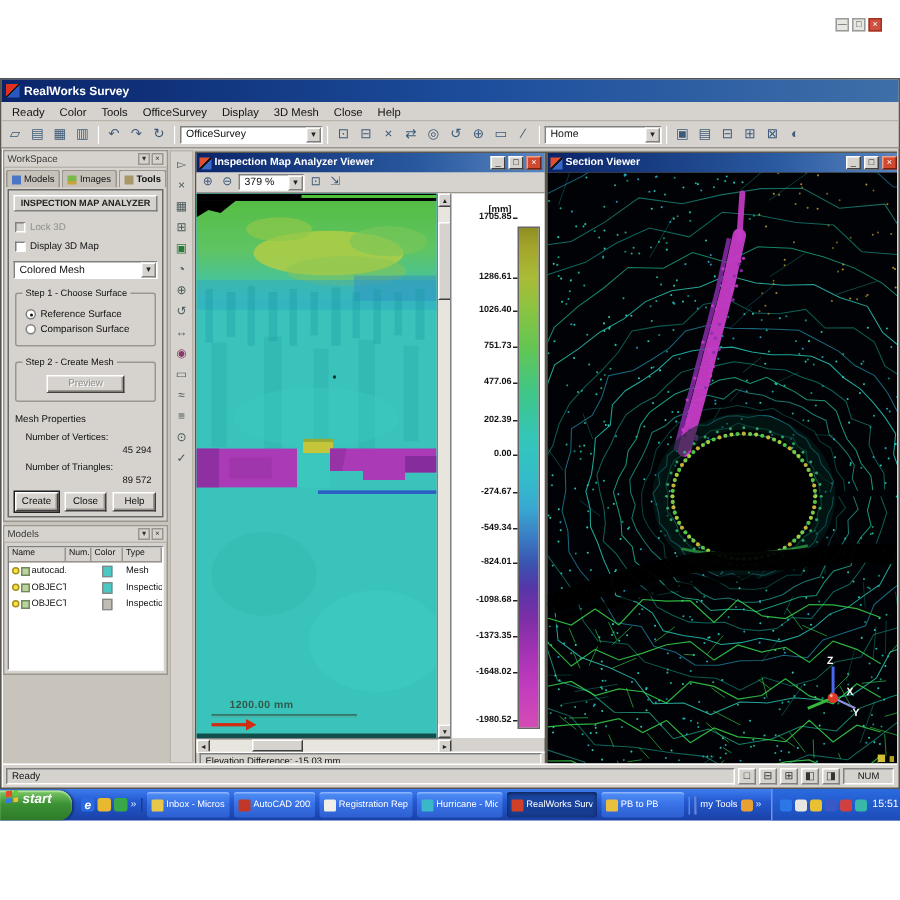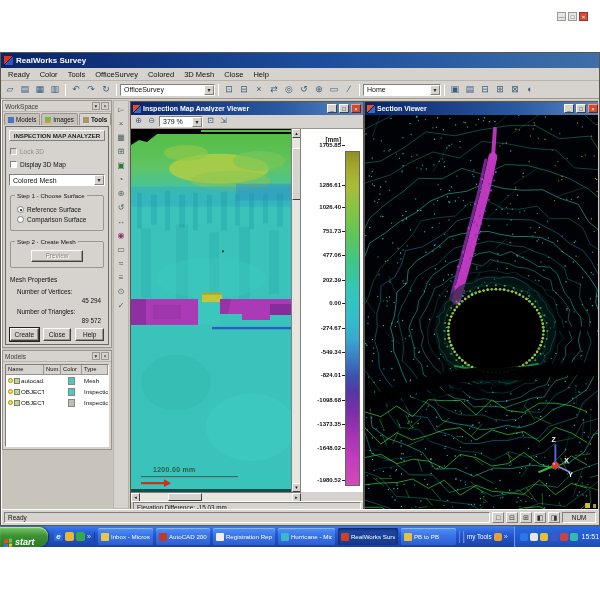--- a/index.html
+++ b/index.html
@@ -111,21 +111,21 @@
   #sv-art { position:absolute; inset:0; width:100%; height:100%; }
 
   
   .statusbar { position:absolute; left:1px; right:1px; bottom:1px; height:15px; background:#d6d3ce; border-top:1px solid #fff; display:flex; align-items:center; gap:2px; padding:1px 2px; }
   .sb-msg { flex:1; height:11px; border:1px solid; border-color:#808080 #fff #fff #808080; font-size:6.5px; line-height:10px; padding:0 3px; color:#111; }
   .sb-icon { width:12px; height:11px; flex:none; border:1px solid; border-color:#fff #808080 #808080 #fff; font-size:7px; line-height:10px; text-align:center; color:#333; background:#d6d3ce; }
   .sb-num { width:34px; height:11px; flex:none; border:1px solid; border-color:#808080 #fff #fff #808080; font-size:6.3px; text-align:center; line-height:10px; color:#111; }
 
   
   .taskbar { position:absolute; left:0; top:526px; width:600px; height:21px; background:linear-gradient(#3d7df0,#2458cf 40%,#1941a5); display:flex; align-items:center; gap:3px; overflow:hidden; }
-  .start { height:20px; width:48px; flex:none; border-radius:0 9px 9px 0; background:linear-gradient(#7cc868,#3c9134 45%,#2d7a28); color:#fff; font-weight:bold; font-style:italic; font-size:9px; display:flex; align-items:flex-end; gap:3px; padding:0 8px 0 4px; box-shadow:inset 0 1px 1px #b8e8a0, 1px 0 2px #0008; }
+  .start { height:20px; width:48px; flex:none; border-radius:0 9px 9px 0; background:linear-gradient(#7cc868,#3c9134 45%,#2d7a28); color:#fff; font-weight:bold; font-style:italic; font-size:9px; display:flex; align-items:flex-start; gap:3px; padding:0 8px 0 4px; box-shadow:inset 0 1px 1px #b8e8a0, 1px 0 2px #0008; }
   .flag { width:8px; height:8px; display:grid; grid-template-columns:1fr 1fr; grid-template-rows:1fr 1fr; gap:1px; transform:skewY(-8deg); }
   .flag i:nth-child(1){background:#e84a2a;} .flag i:nth-child(2){background:#68c83a;} .flag i:nth-child(3){background:#3a78e8;} .flag i:nth-child(4){background:#f0c030;}
   .ql { display:flex; align-items:center; gap:2px; padding:0 3px; border-right:1px solid #1a3a8a; flex:none; }
   .ql-icon { width:9px; height:9px; border-radius:2px; font-size:8px; line-height:9px; text-align:center; color:#fff; font-weight:bold; }
   .chev { color:#cfe0ff; font-size:7px; }
   .task { height:17px; flex:none; border-radius:2px; background:linear-gradient(#5290f5,#3a74e8 45%,#2c5fd0); box-shadow:inset 0 1px 0 #8ab4ff; color:#fff; font-size:6.2px; display:flex; align-items:center; gap:2px; padding:0 3px; overflow:hidden; white-space:nowrap; }
   .task.active { background:linear-gradient(#1c49a8,#16398a); box-shadow:inset 0 1px 3px #0a2050; }
   .ticn { width:8px; height:8px; flex:none; border-radius:1px; }
   .tlabel { overflow:hidden; }
   .tb-tools { display:flex; align-items:center; gap:2px; color:#fff; font-size:6.3px; border-left:1px solid #5a85e8; padding:0 3px; flex:none; }
@@ -149,21 +149,21 @@
   <div class="app">
     <div class="titlebar">
       <span class="app-icon"></span>
       <span class="t">RealWorks Survey</span>
     </div>
     <div class="menubar" id="menubar">
         <span class="menu-item">Ready</span>
         <span class="menu-item">Color</span>
         <span class="menu-item">Tools</span>
         <span class="menu-item">OfficeSurvey</span>
-        <span class="menu-item">Colored</span>
+        <span class="menu-item">Display</span>
         <span class="menu-item">3D Mesh</span>
         <span class="menu-item">Close</span>
         <span class="menu-item">Help</span>
       </div>
     <div class="toolbar">
       <span id="tbg1" style="display:flex;gap:1px">
           <span class="tb-icon">▱</span>
           <span class="tb-icon">▤</span>
           <span class="tb-icon">▦</span>
           <span class="tb-icon">▥</span>

